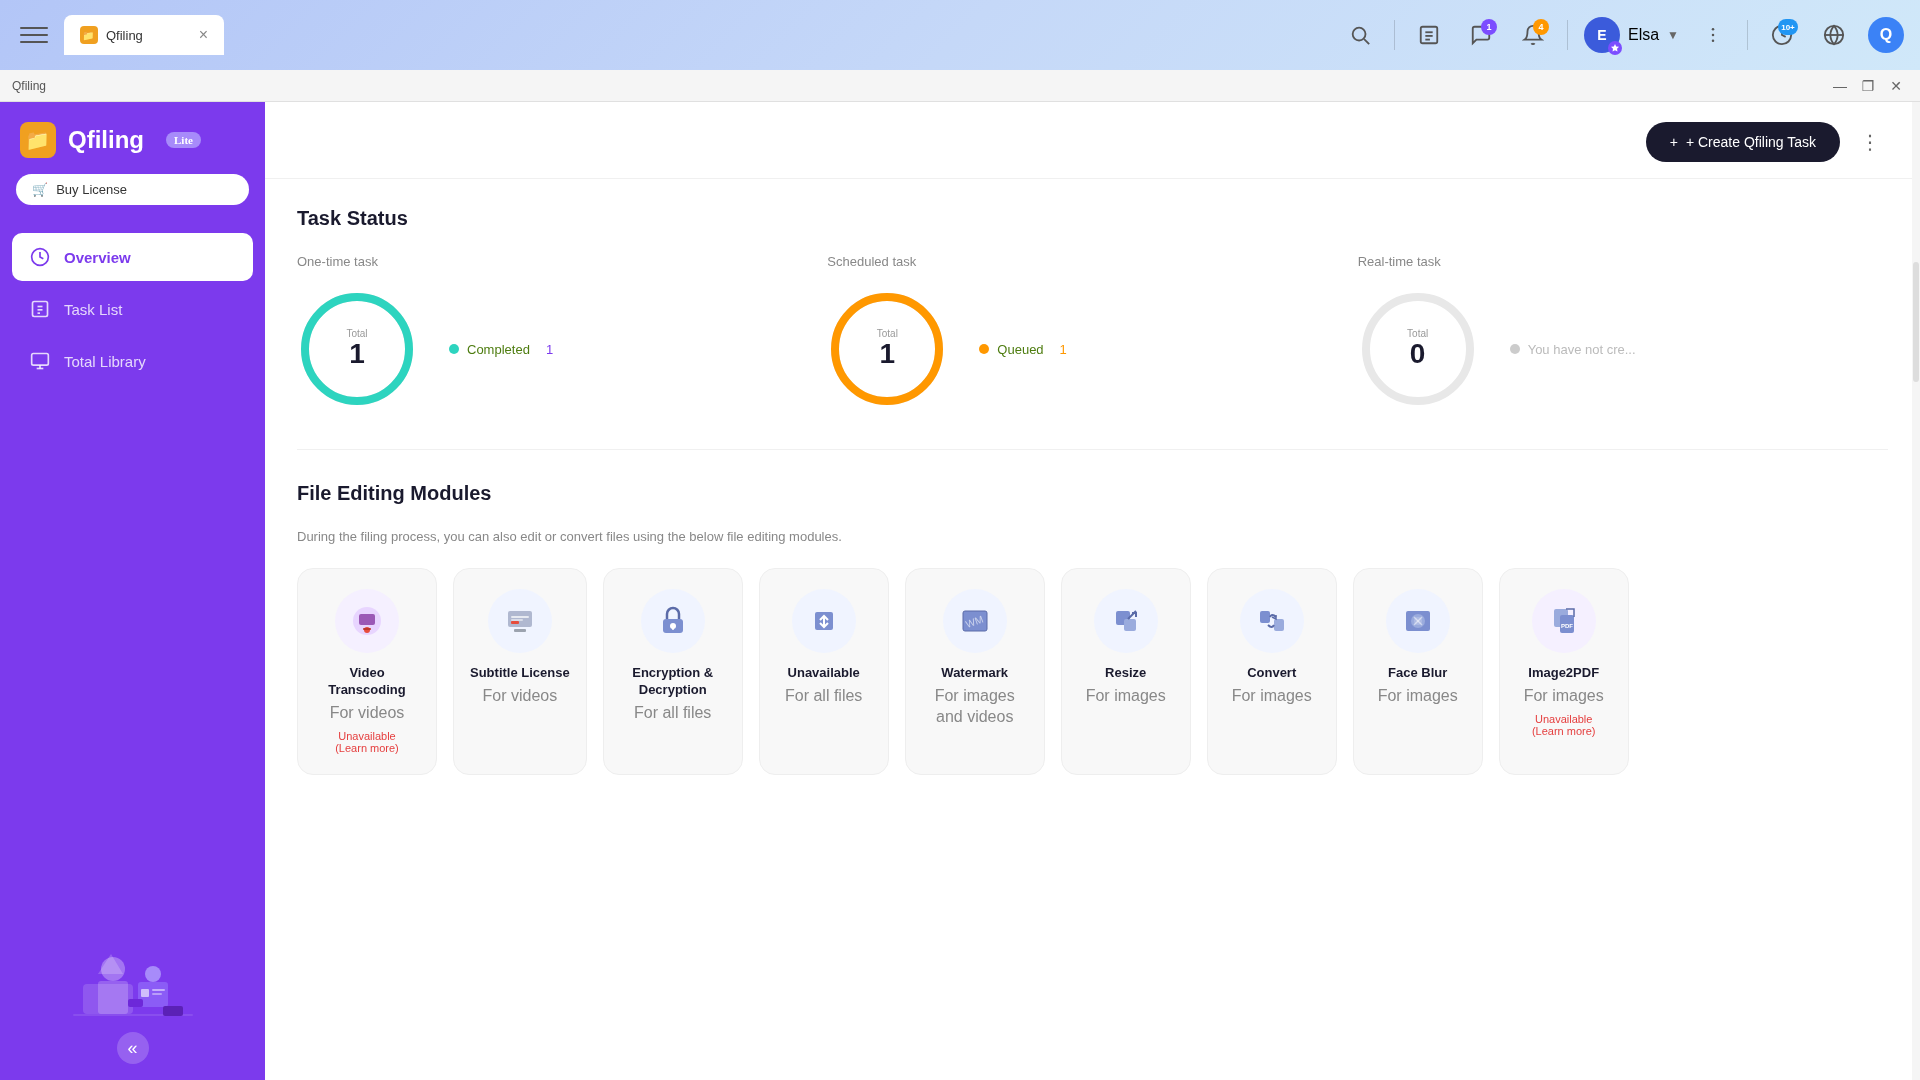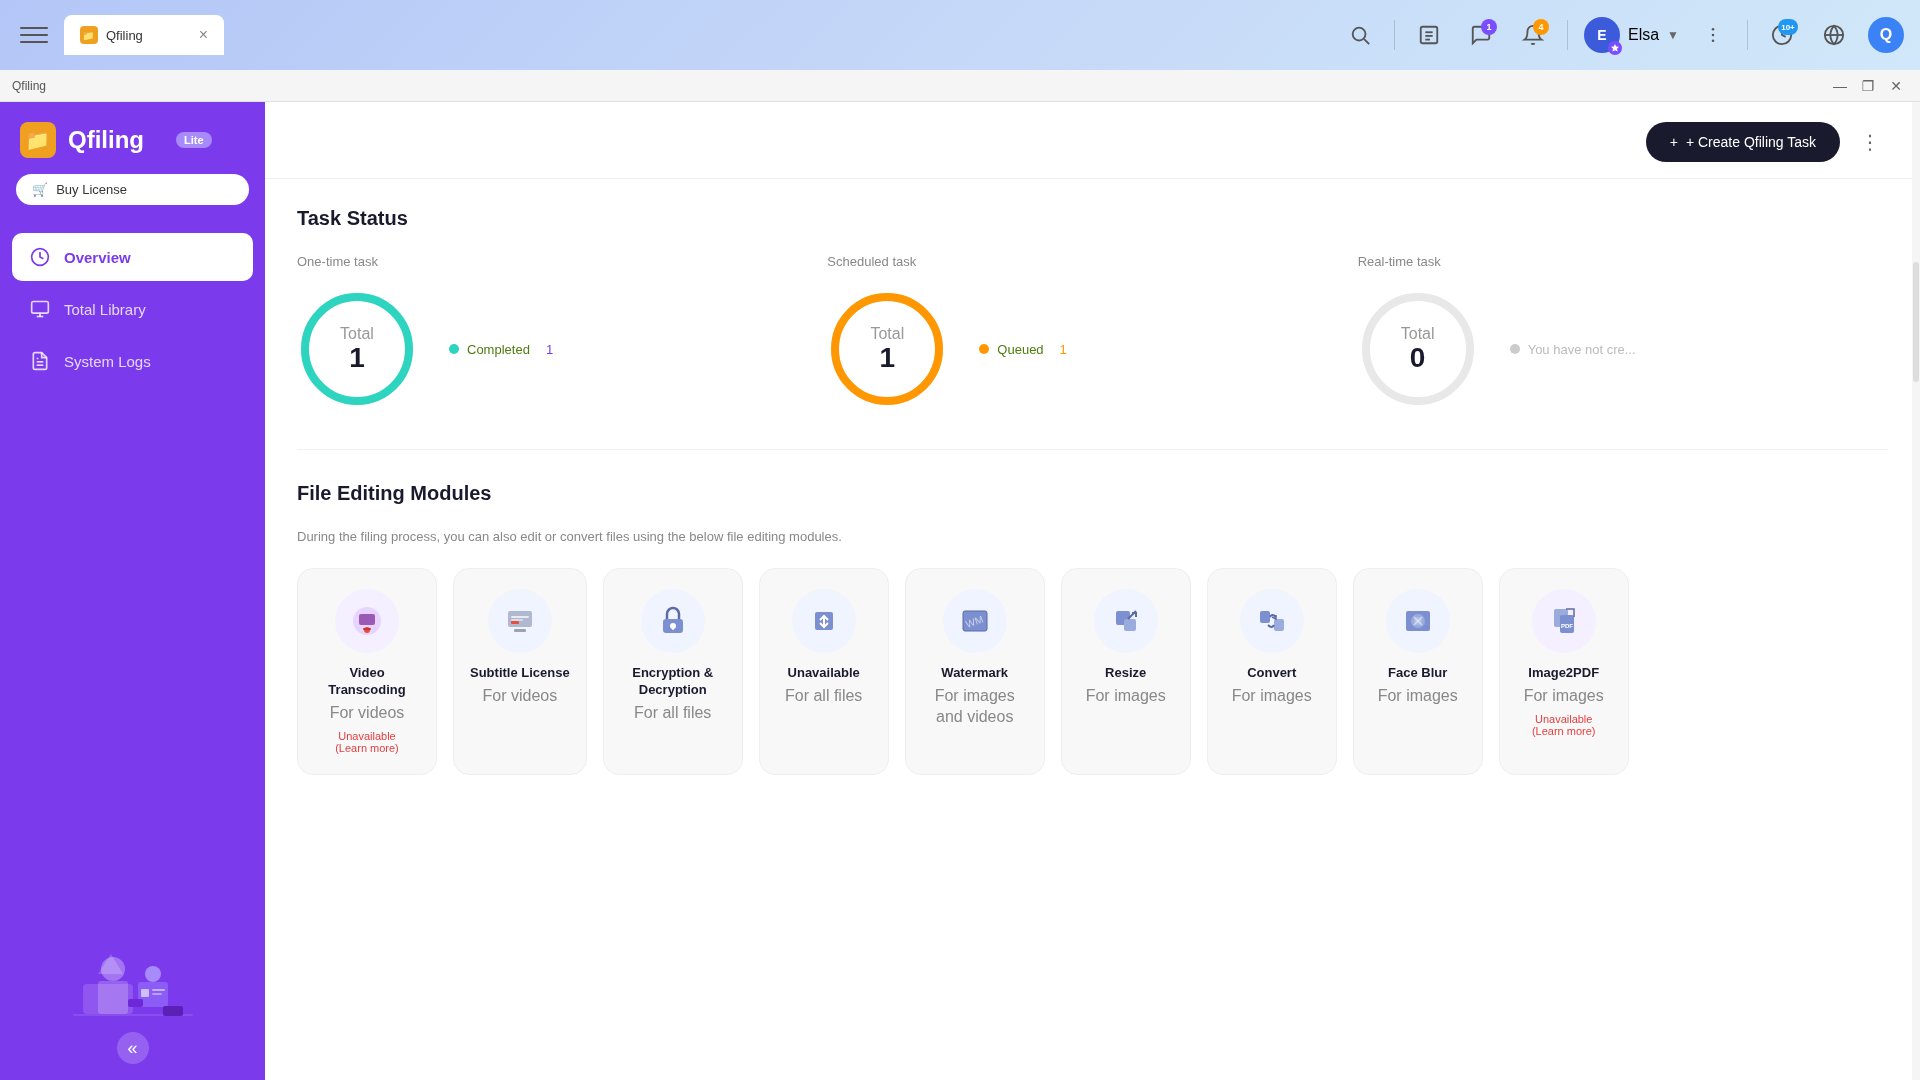--- a/index.html
+++ b/index.html
@@ -31,21 +31,21 @@
     .win-btn { width: 24px; height: 24px; display: flex; align-items: center; justify-content: center; cursor: pointer; font-size: 14px; color: #666; border-radius: 4px; }
 
     
     .app-layout { display: flex; height: calc(1080px - 102px); }
 
     
     .sidebar { width: 265px; background: #7c3aed; display: flex; flex-direction: column; padding: 0; flex-shrink: 0; }
     .app-header { padding: 20px 20px 16px; display: flex; align-items: center; gap: 12px; }
     .app-logo { width: 36px; height: 36px; background: #f0a020; border-radius: 8px; display: flex; align-items: center; justify-content: center; font-size: 20px; }
     .app-title { font-size: 24px; font-weight: 700; color: white; }
-    .lite-badge { background: #a78bfa; color: white; font-size: 11px; padding: 2px 8px; border-radius: 10px; font-weight: 600; margin-left: 20px; }
+    .lite-badge { background: #a78bfa; color: white; font-size: 11px; padding: 2px 8px; border-radius: 10px; font-weight: 600; margin-left: 10px; font-family: Liberation Serif, serif; }
     .buy-license-btn { margin: 0 16px 20px; background: white; border: none; border-radius: 20px; padding: 8px 16px; display: flex; align-items: center; gap: 8px; cursor: pointer; font-size: 13px; font-weight: 500; color: #333; width: calc(100% - 32px); }
     .nav-items { flex: 1; padding: 8px 12px; display: flex; flex-direction: column; gap: 4px; }
     .nav-item { padding: 12px 16px; border-radius: 10px; display: flex; align-items: center; gap: 12px; cursor: pointer; color: rgba(255,255,255,0.8); font-size: 15px; transition: background 0.2s; }
     .nav-item.active { background: white; color: #7c3aed; font-weight: 600; }
     .nav-icon { width: 24px; height: 24px; display: flex; align-items: center; justify-content: center; }
     .sidebar-bottom { padding: 16px; }
     .avatar-illustration { width: 120px; height: 100px; margin: 0 auto; display: block; }
     .collapse-btn { width: 32px; height: 32px; background: rgba(255,255,255,0.2); border-radius: 50%; display: flex; align-items: center; justify-content: center; cursor: pointer; color: white; font-size: 18px; margin-top: 8px; }
 
     
@@ -58,21 +58,21 @@
     .content-area { flex: 1; overflow-y: auto; padding: 28px 32px; }
     .section-title { font-size: 20px; font-weight: 700; color: #1a1a2e; margin-bottom: 24px; }
 
     
     .task-status-grid { display: grid; grid-template-columns: 1fr 1fr 1fr; gap: 0; margin-bottom: 40px; }
     .task-col { display: flex; flex-direction: column; align-items: flex-start; padding-right: 40px; }
     .task-col-title { font-size: 13px; color: #888; margin-bottom: 20px; }
     .task-col-content { display: flex; align-items: center; gap: 32px; width: 100%; }
     .donut-container { position: relative; width: 120px; height: 120px; flex-shrink: 0; }
     .donut-label { position: absolute; top: 50%; left: 50%; transform: translate(-50%, -50%); text-align: center; }
-    .donut-total-text { font-size: 16px; color: #999; }
+    .donut-total-text { font-size: 10px; color: #999; }
     .donut-number { font-size: 28px; font-weight: 700; color: #1a1a2e; line-height: 1.1; }
     .task-stats { display: flex; flex-direction: column; gap: 12px; }
     .stat-row { display: flex; align-items: center; gap: 8px; font-size: 13px; }
     .stat-dot { width: 10px; height: 10px; border-radius: 50%; flex-shrink: 0; }
     .stat-label { color: #4d7c0f; }
     .stat-value { color: #7c3aed; font-weight: 500; margin-left: 8px; }
     .stat-value.orange { color: #ff9800; }
 
     
     .section-divider { height: 1px; background: #f0f0f0; margin-bottom: 32px; }
@@ -211,38 +211,37 @@
           <svg width="20" height="20" viewBox="0 0 24 24" fill="none" stroke="currentColor" stroke-width="2">
               <circle cx="12" cy="12" r="10"></circle>
               <polyline points="12 6 12 12 16 14"></polyline>
             </svg>
         </div>
         <span>Overview</span>
       </div>
       <div class="nav-item">
         <div class="nav-icon">
           <svg width="20" height="20" viewBox="0 0 24 24" fill="none" stroke="currentColor" stroke-width="2">
+              <rect x="3" y="3" width="18" height="18" rx="2"></rect>
+              <line x1="9" y1="9" x2="15" y2="9"></line>
+              <line x1="9" y1="13" x2="15" y2="13"></line>
+              <line x1="9" y1="17" x2="12" y2="17"></line>
+            </svg>
+        </div>
+        <span>Task List</span>
+      </div>
+      <div class="nav-item">
+        <div class="nav-icon">
+          <svg width="20" height="20" viewBox="0 0 24 24" fill="none" stroke="currentColor" stroke-width="2">
               <rect x="2" y="3" width="20" height="14" rx="2"></rect>
               <line x1="8" y1="21" x2="16" y2="21"></line>
               <line x1="12" y1="17" x2="12" y2="21"></line>
             </svg>
         </div>
         <span>Total Library</span>
-      </div>
-      <div class="nav-item">
-        <div class="nav-icon">
-          <svg width="20" height="20" viewBox="0 0 24 24" fill="none" stroke="currentColor" stroke-width="2">
-              <path d="M14 2H6a2 2 0 0 0-2 2v16a2 2 0 0 0 2 2h12a2 2 0 0 0 2-2V8z"></path>
-              <polyline points="14 2 14 8 20 8"></polyline>
-              <line x1="16" y1="13" x2="8" y2="13"></line>
-              <line x1="16" y1="17" x2="8" y2="17"></line>
-              <polyline points="10 9 9 9 8 9"></polyline>
-            </svg>
-        </div>
-        <span>System Logs</span>
       </div>
     </div>
     <div class="sidebar-bottom">
 
       <svg class="avatar-illustration" viewBox="0 0 120 100" xmlns="http://www.w3.org/2000/svg">
         <rect x="10" y="60" width="50" height="30" rx="4" fill="rgba(255,255,255,0.15)"></rect>
         <circle cx="40" cy="45" r="12" fill="rgba(255,255,255,0.3)"></circle>
         <rect x="25" y="57" width="30" height="33" rx="3" fill="rgba(255,255,255,0.2)"></rect>
         <circle cx="80" cy="50" r="8" fill="#a78bfa"></circle>
         <rect x="65" y="58" width="30" height="25" rx="3" fill="#8b5cf6"></rect>

